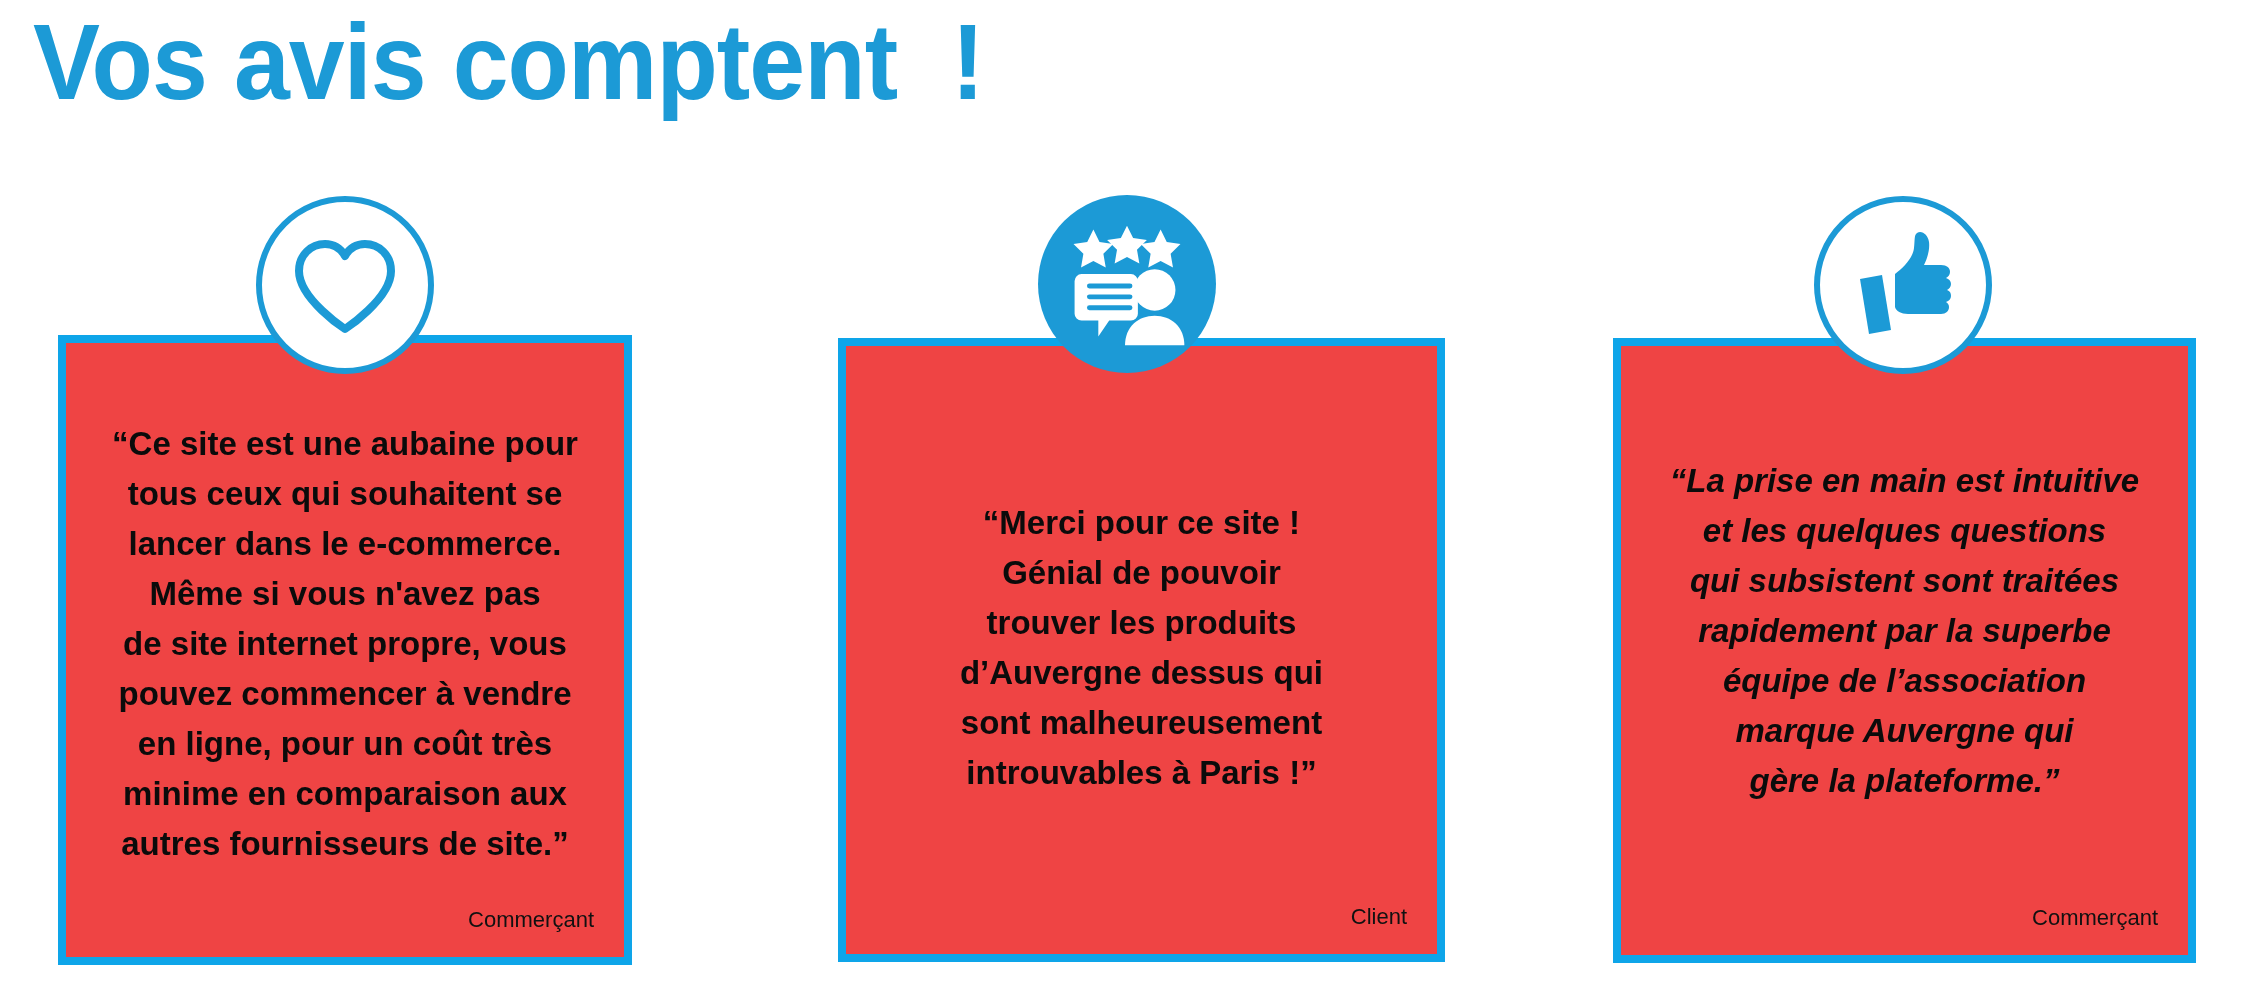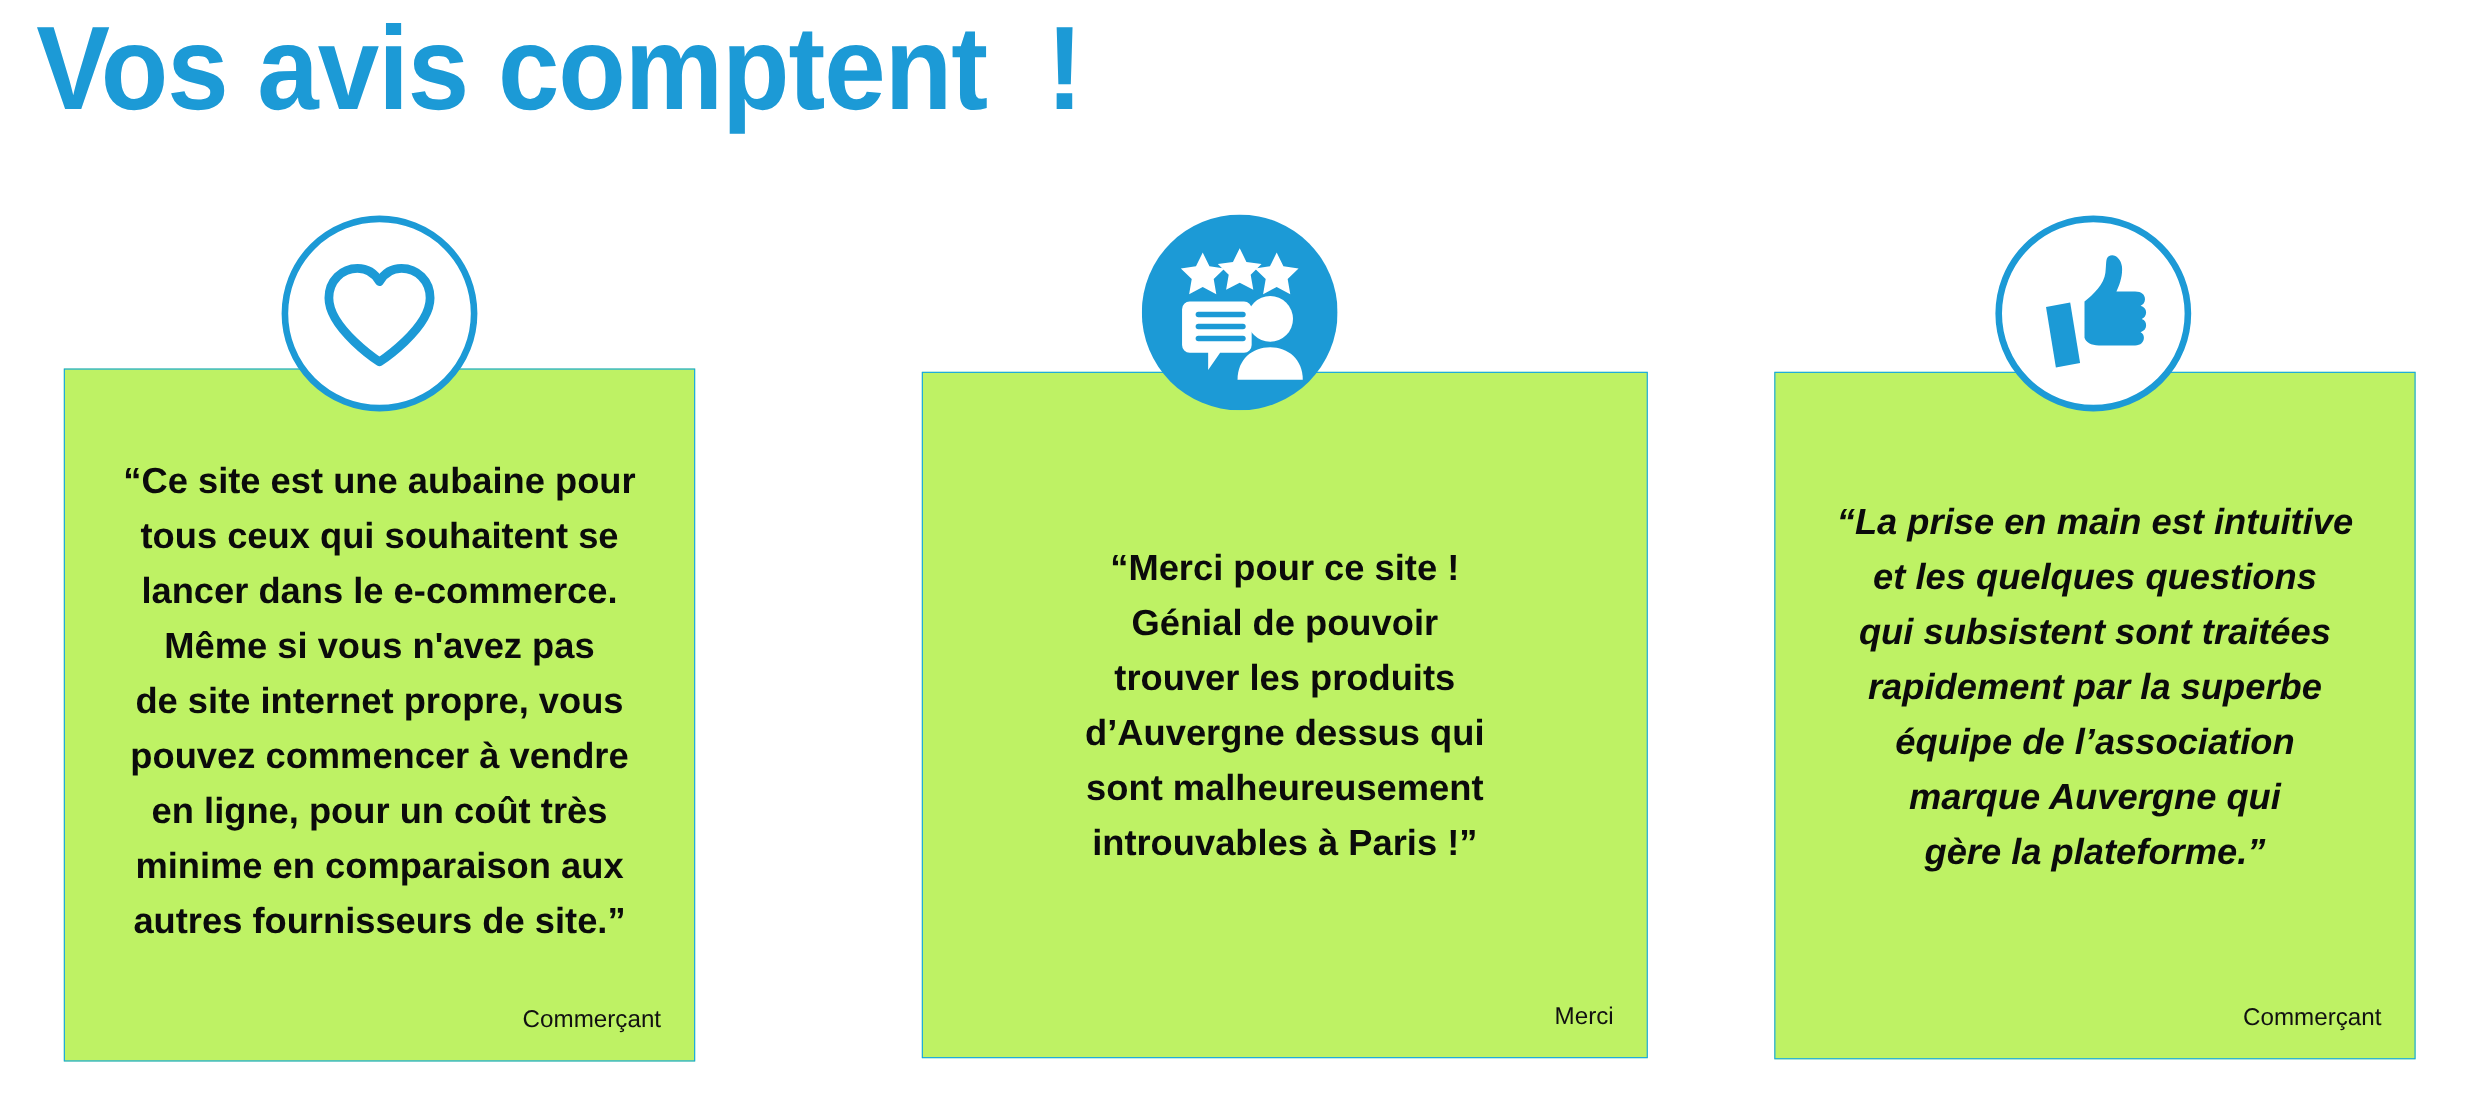--- a/index.html
+++ b/index.html
@@ -20,27 +20,27 @@
     letter-spacing:-1px;
     color:#1C9AD6;
     transform:scaleX(0.93);
     transform-origin:left top;
     white-space:pre;
   }
 
   
   .card{
     position:absolute;
-    background:#bef264;
-    border:1px solid #0ea5e9;
+    background:#ef4444;
+    border:8px solid #0ea5e9;
     box-sizing:border-box;
     padding-left:41px;
   }
   .card--one  {left:58px;  top:335px; width:574px; height:630px;}
-  .card--two  {left:838px; top:338px; width:660px; height:624px;}
+  .card--two  {left:838px; top:338px; width:607px; height:624px;}
   .card--three{left:1613px;top:338px; width:583px; height:625px;}
 
   .card-inner{
     position:absolute;inset:0;
     display:flex;flex-direction:column;
     box-sizing:border-box;
   }
   .quote{
     font-weight:bold;
     font-size:33px;
@@ -99,21 +99,21 @@
   </div>
 
   <div class="card card--two">
     <div class="card-inner">
       <div class="quote">“Merci pour ce site !
 Génial de pouvoir
 trouver les produits
 d’Auvergne dessus qui
 sont malheureusement
 introuvables à Paris !”</div>
-      <div class="attribution">Merci</div>
+      <div class="attribution">Client</div>
     </div>
   </div>
 
   <div class="card card--three">
     <div class="card-inner">
       <div class="quote">“La prise en main est intuitive
 et les quelques questions
 qui subsistent sont traitées
 rapidement par la superbe
 équipe de l’association

